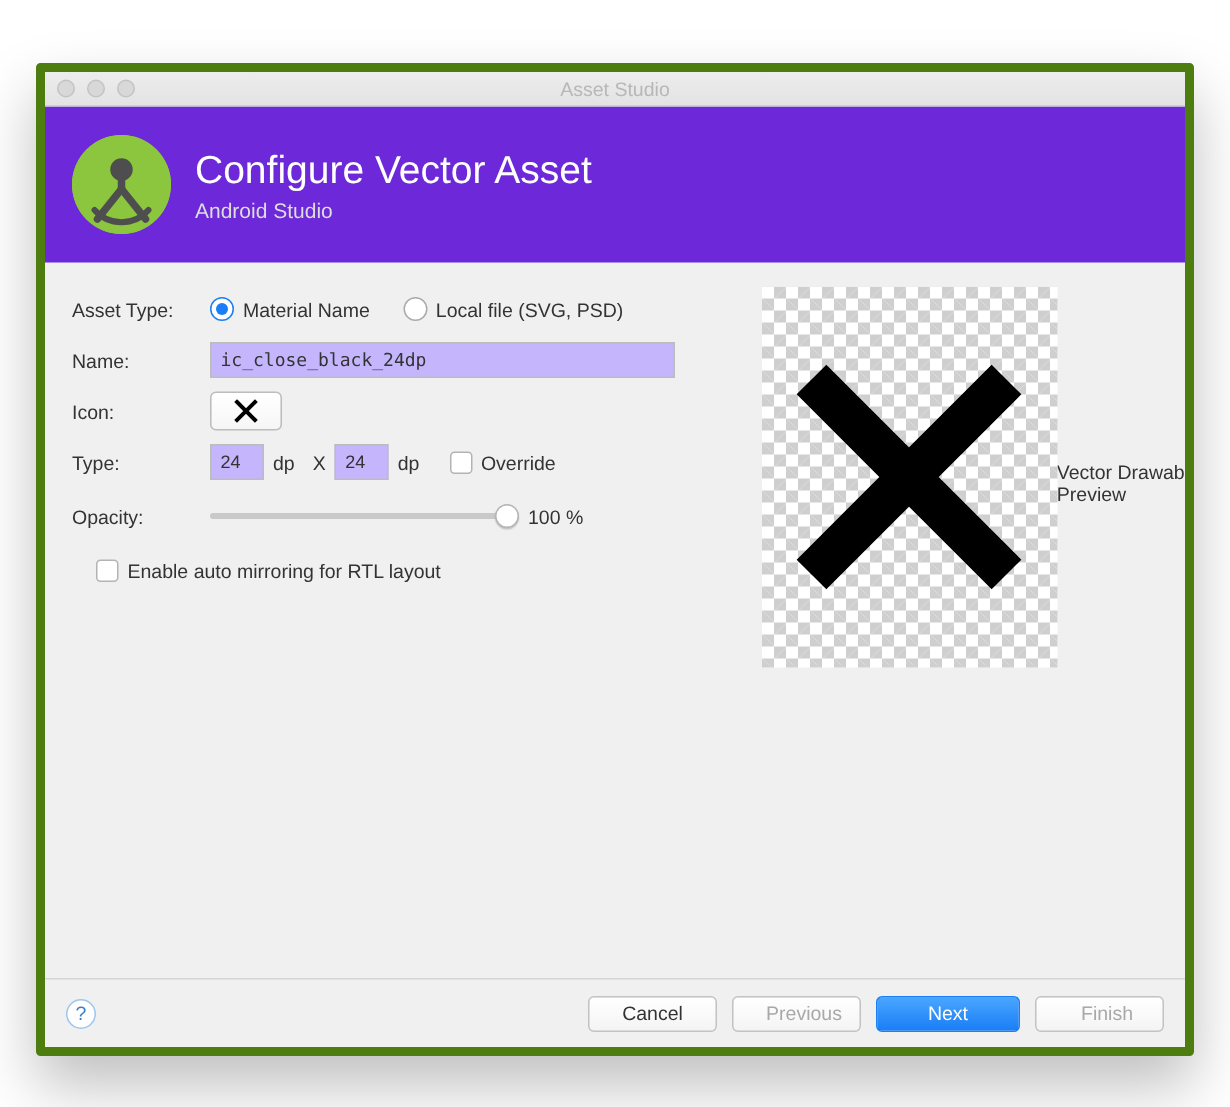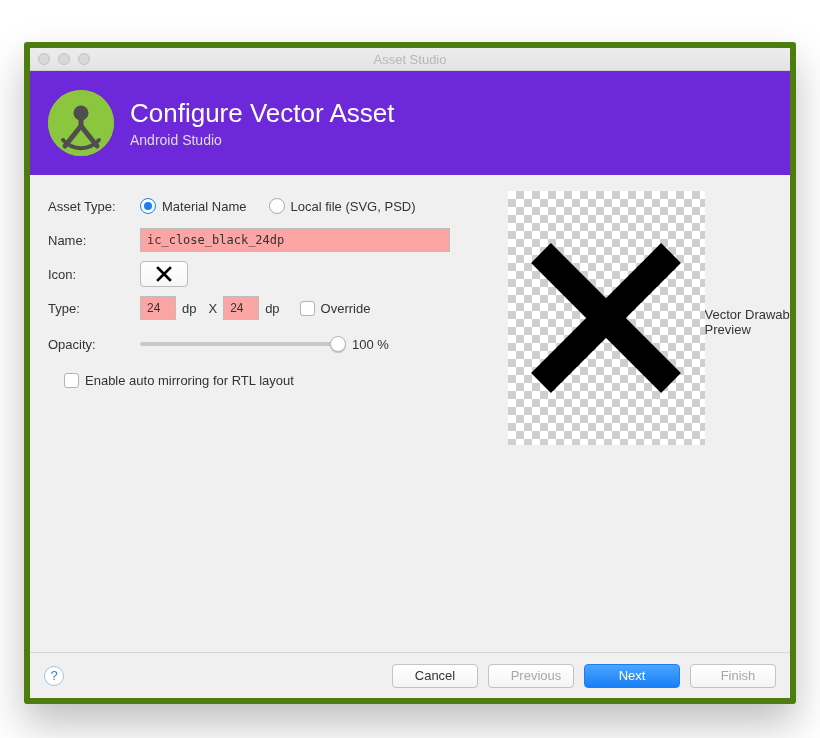--- a/index.html
+++ b/index.html
@@ -27,21 +27,21 @@
   .banner-text .sub { color: #ddd; font-size: 14px; margin-top: 3px; }
   .content { display: flex; padding: 16px 18px 0 18px; gap: 20px; }
   .form { flex: 0 0 440px; font-size: 13px; color: #333; }
   .row { display: flex; align-items: center; min-height: 30px; margin-bottom: 4px; }
   .label { width: 92px; color: #333; }
   .radio { width: 16px; height: 16px; border-radius: 50%; border: 1px solid #aaa; background: #fff; position: relative; margin-right: 6px; flex-shrink: 0; }
   .radio.checked { border-color: #1a7ef6; }
   .radio.checked::after { content: ""; position: absolute; left: 3px; top: 3px; width: 8px; height: 8px; border-radius: 50%; background: #1a7ef6; }
   .chk { width: 15px; height: 15px; border-radius: 3px; border: 1px solid #b3b3b3; background: #fff; margin-right: 6px; flex-shrink: 0; }
   .text-input {
-    height: 24px; border: 1px solid #bcbcbc; background: #fca5a5; padding: 0 6px;
+    height: 24px; border: 1px solid #bcbcbc; background: #c4b5fd; padding: 0 6px;
     font-size: 12px; font-family: Menlo, monospace; color: #333;
   }
   .text-input.wide { width: 310px; }
   .text-input.size { width: 36px; font-family: inherit; text-align: left; }
   .icon-btn {
     width: 48px; height: 26px; border: 1px solid #bcbcbc; border-radius: 4px;
     background: linear-gradient(#ffffff,#f6f6f6); display: flex; align-items: center; justify-content: center;
   }
   .slider-track {
     position: relative; width: 198px; height: 4px; background: #c9c9c9; border-radius: 2px; margin-right: 14px;

